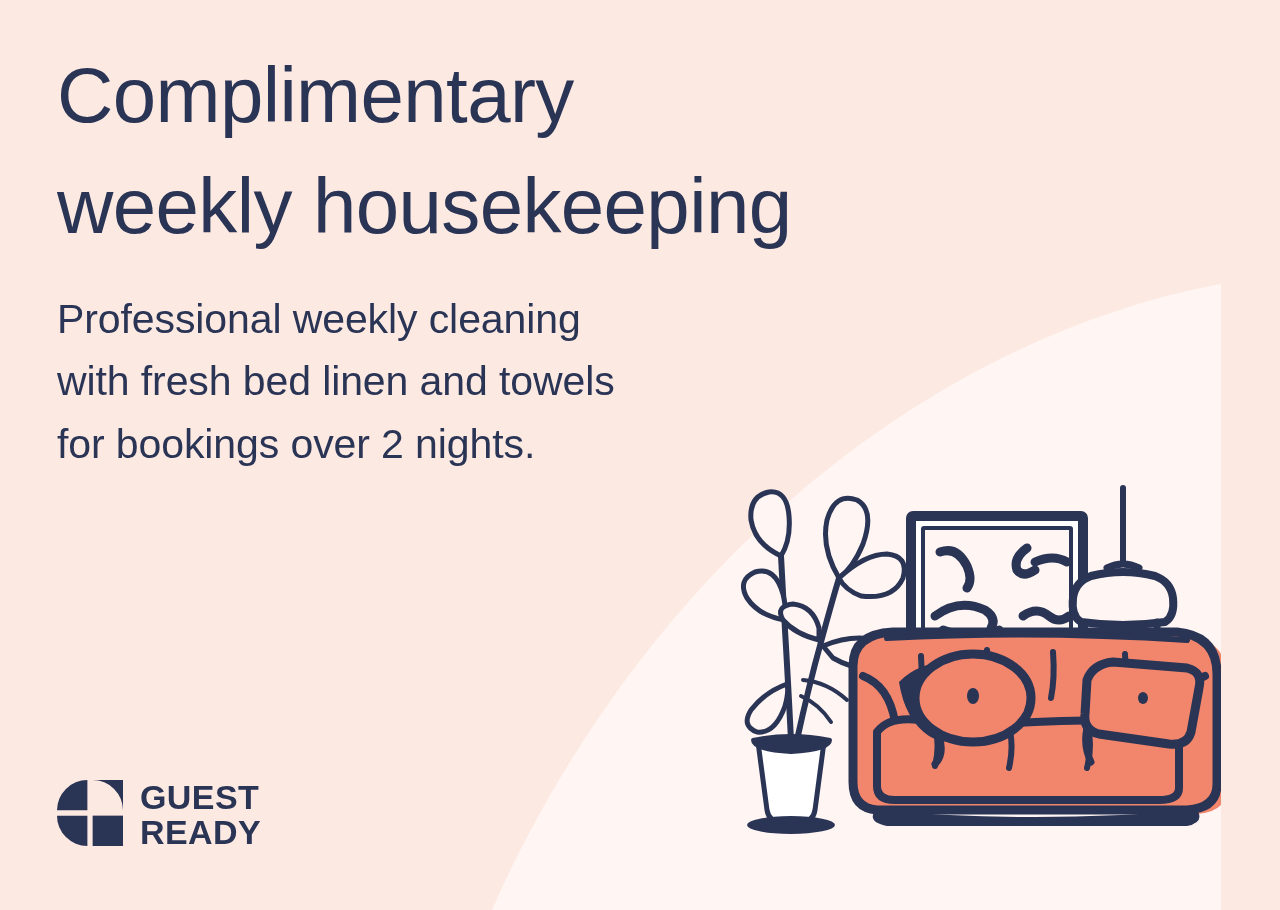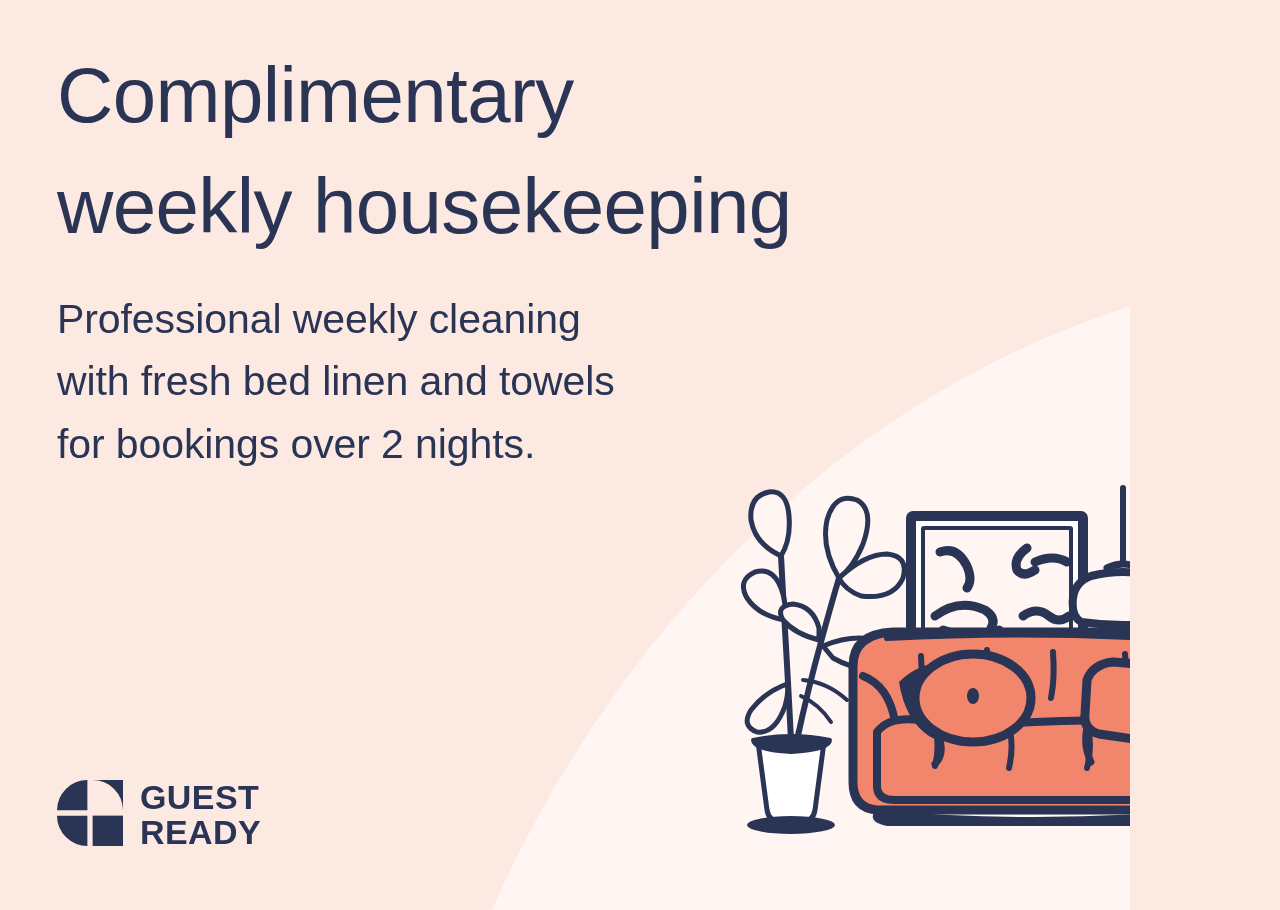--- a/index.html
+++ b/index.html
@@ -10,21 +10,21 @@
   body {
     width: 1280px;
     height: 910px;
     overflow: hidden;
     font-family: "Liberation Sans", "DejaVu Sans", sans-serif;
     background: #fce9e2;
   }
 
   #banner {
     position: relative;
-    width: 1130px;
+    width: 1221px;
     height: 910px;
     overflow: hidden;
     background: #fce9e2;
   }
 
   
   #bg-layer {
     position: absolute;
     inset: 0;
     width: 1280px;

